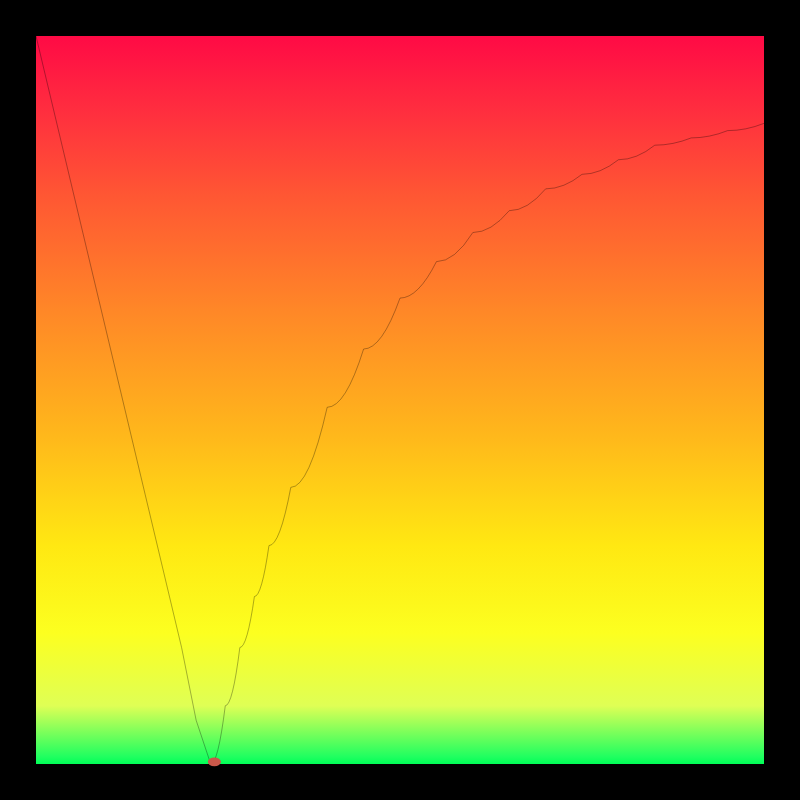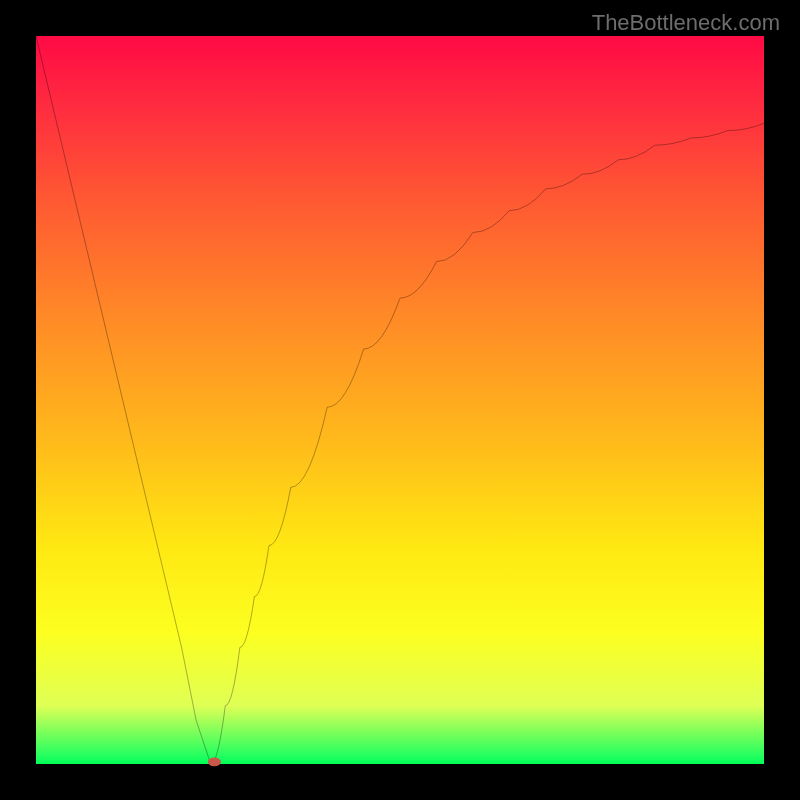--- a/index.html
+++ b/index.html
@@ -65,14 +65,13 @@
 <body>
 
 <div class="frame">
   <div class="plot">
     <svg class="curve" viewBox="0 0 100 100" preserveAspectRatio="none">
       <path d="M0.00 0.00 L5.00 21.00 L10.00 42.00 L15.00 63.00 L20.00 84.00 L22.00 94.00 L24.00 100.00" id="path-left" stroke="#000" stroke-width="0.316" fill="none" vector-effect="non-scaling-stroke"></path>
       <path d="M24.00 100.00 Q25.00 100.00 26.00 92.00 Q27.00 92.00 28.00 84.00 Q29.00 84.00 30.00 77.00 Q31.00 77.00 32.00 70.00 Q33.50 70.00 35.00 62.00 Q37.50 62.00 40.00 51.00 Q42.50 51.00 45.00 43.00 Q47.50 43.00 50.00 36.00 Q52.50 36.00 55.00 31.00 Q57.50 31.00 60.00 27.00 Q62.50 27.00 65.00 24.00 Q67.50 24.00 70.00 21.00 Q72.50 21.00 75.00 19.00 Q77.50 19.00 80.00 17.00 Q82.50 17.00 85.00 15.00 Q87.50 15.00 90.00 14.00 Q92.50 14.00 95.00 13.00 Q97.50 13.00 100.00 12.00" id="path-right" stroke="#000" stroke-width="0.316" fill="none" vector-effect="non-scaling-stroke"></path>
       <ellipse class="minimum-marker" id="min-dot" rx="0.9" ry="0.6" cx="24.50" cy="99.70"></ellipse>
     </svg>
   </div>
-  <div class="watermark">TheBottleneck.com</div>
 </div>
 
 </body></html>

